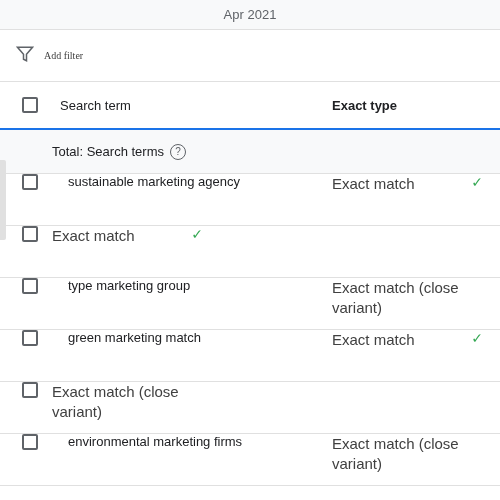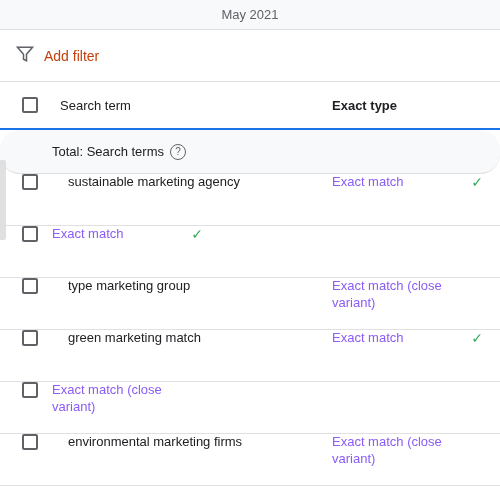--- a/index.html
+++ b/index.html
@@ -36,24 +36,25 @@
       padding: 0 16px;
       gap: 10px;
     }
 
     .filter-icon {
       color: #5f6368;
       font-size: 16px;
     }
 
     .filter-label {
-      color: #c2410c;
-      font-size: 14px;
+      color: #404040;
+      font-size: 10px;
       font-weight: 500;
       cursor: pointer;
+      font-family: Liberation Serif, serif;
     }
 
     .table-container {
       width: 100%;
     }
 
     .table-header {
       display: flex;
       align-items: center;
       height: 48px;
@@ -103,21 +104,20 @@
       justify-content: center;
     }
 
     .total-row {
       display: flex;
       align-items: center;
       height: 44px;
       background: #f8f9fa;
       border-bottom: 1px solid #e0e0e0;
       padding: 0 8px;
-      border-radius: 20px;
     }
 
     .total-label {
       font-size: 13px;
       color: #202124;
       font-weight: 500;
       padding-left: 44px;
       display: flex;
       align-items: center;
       gap: 6px;
@@ -145,22 +145,22 @@
       background: #fff;
     }
 
     .search-term-text {
       font-size: 13px;
       color: #202124;
       padding-left: 8px;
     }
 
     .match-type-text {
-      font-size: 13px;
-      color: #8b5cf6;
+      font-size: 15px;
+      color: #404040;
       width: 130px;
       flex-shrink: 0;
       line-height: 1.3;
     }
 
     .status-icon {
       width: 30px;
       flex-shrink: 0;
       display: flex;
       align-items: center;
@@ -179,21 +179,21 @@
       width: 6px;
       height: 80px;
       background: #e0e0e0;
       border-radius: 0 2px 2px 0;
     }
   </style>
 </head>
 <body>
 
 <div class="top-bar">
-  <span>May 2021</span>
+  <span>Apr 2021</span>
 </div>
 
 <div class="filter-bar">
   <span class="filter-icon">
     <svg width="18" height="18" viewBox="0 0 24 24" fill="none" stroke="#5f6368" stroke-width="2">
       <polygon points="22 3 2 3 10 12.46 10 19 14 21 14 12.46 22 3"></polygon>
     </svg>
   </span>
   <span class="filter-label">Add filter</span>
 </div>

